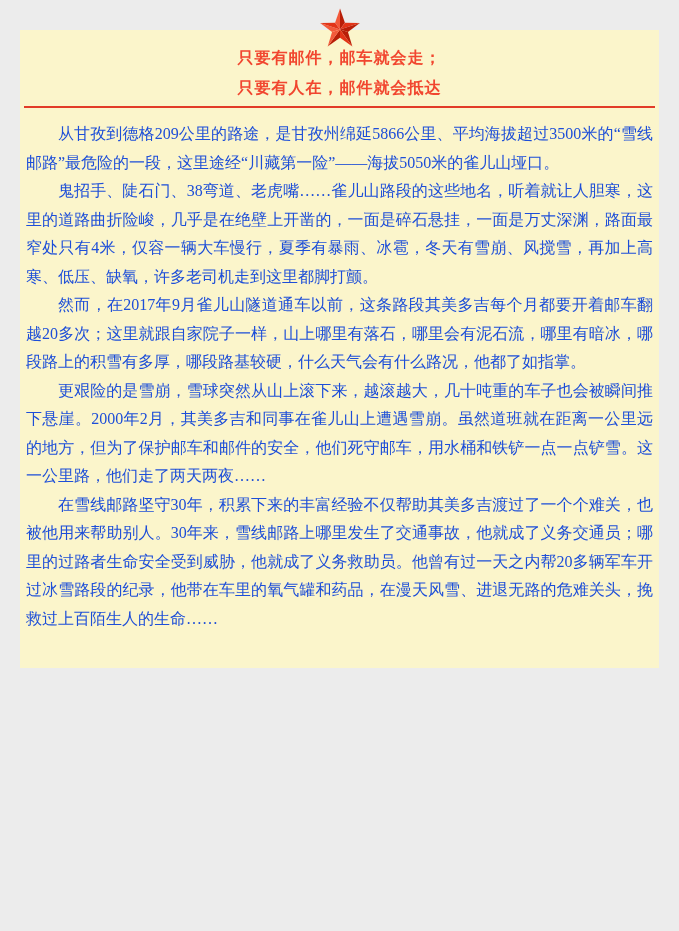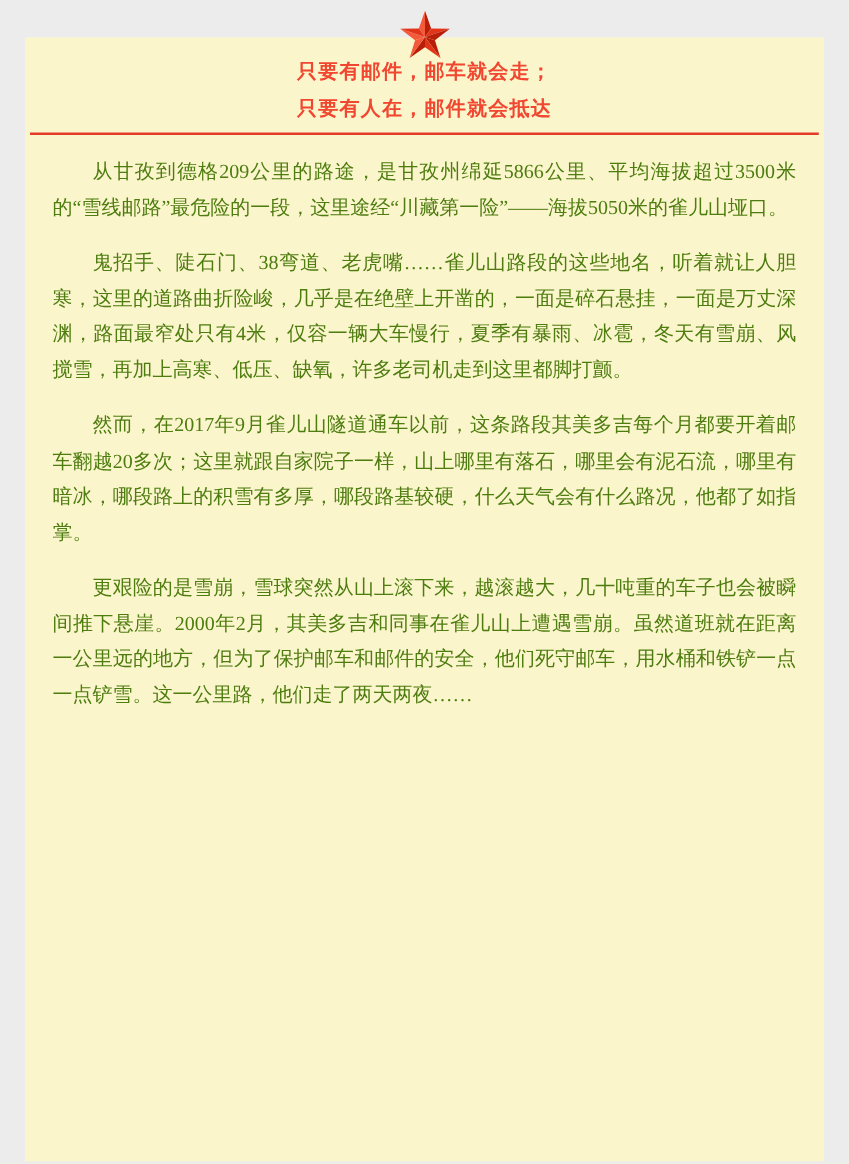--- a/index.html
+++ b/index.html
@@ -12,21 +12,21 @@
     background: #ececec;
     position: relative;
     overflow: hidden;
     font-family: "Liberation Serif", "DejaVu Serif", serif;
   }
   .card {
     position: absolute;
     left: 20px;
     top: 30px;
     width: 639px;
-    height: 899px;
+    height: 638px;
     background: #fbf5cb;
     box-sizing: border-box;
   }
   .star {
     position: absolute;
     top: -23px;
     left: 50%;
     transform: translateX(-50%);
     width: 46px;
     height: 45px;
@@ -47,24 +47,24 @@
   .divider {
     border: none;
     border-top: 2px solid #e23b28;
     margin: 3px 4px 0 4px;
     height: 0;
   }
   .article {
     margin: 12px 6px 0 6px;
   }
   .article p {
-    margin: 16px;
+    margin: 0;
     font-size: 16px;
     line-height: 28.5px;
-    color: #4d7c0f;
+    color: #1d4ed8;
     text-align: justify;
     text-indent: 2em;
   }
 </style>
 </head>
 <body>
 
 <div class="card">
 
   <div class="star">
@@ -88,15 +88,16 @@
     <div class="quote-line">只要有人在，邮件就会抵达</div>
   </div>
 
   <hr class="divider">
 
   <div class="article">
     <p>从甘孜到德格209公里的路途，是甘孜州绵延5866公里、平均海拔超过3500米的“雪线邮路”最危险的一段，这里途经“川藏第一险”——海拔5050米的雀儿山垭口。</p>
     <p>鬼招手、陡石门、38弯道、老虎嘴……雀儿山路段的这些地名，听着就让人胆寒，这里的道路曲折险峻，几乎是在绝壁上开凿的，一面是碎石悬挂，一面是万丈深渊，路面最窄处只有4米，仅容一辆大车慢行，夏季有暴雨、冰雹，冬天有雪崩、风搅雪，再加上高寒、低压、缺氧，许多老司机走到这里都脚打颤。</p>
     <p>然而，在2017年9月雀儿山隧道通车以前，这条路段其美多吉每个月都要开着邮车翻越20多次；这里就跟自家院子一样，山上哪里有落石，哪里会有泥石流，哪里有暗冰，哪段路上的积雪有多厚，哪段路基较硬，什么天气会有什么路况，他都了如指掌。</p>
     <p>更艰险的是雪崩，雪球突然从山上滚下来，越滚越大，几十吨重的车子也会被瞬间推下悬崖。2000年2月，其美多吉和同事在雀儿山上遭遇雪崩。虽然道班就在距离一公里远的地方，但为了保护邮车和邮件的安全，他们死守邮车，用水桶和铁铲一点一点铲雪。这一公里路，他们走了两天两夜……</p>
+    <p>在雪线邮路坚守30年，积累下来的丰富经验不仅帮助其美多吉渡过了一个个难关，也被他用来帮助别人。30年来，雪线邮路上哪里发生了交通事故，他就成了义务交通员；哪里的过路者生命安全受到威胁，他就成了义务救助员。他曾有过一天之内帮20多辆军车开过冰雪路段的纪录，他带在车里的氧气罐和药品，在漫天风雪、进退无路的危难关头，挽救过上百陌生人的生命……</p>
   </div>
 
 </div>
 
 </body></html>

